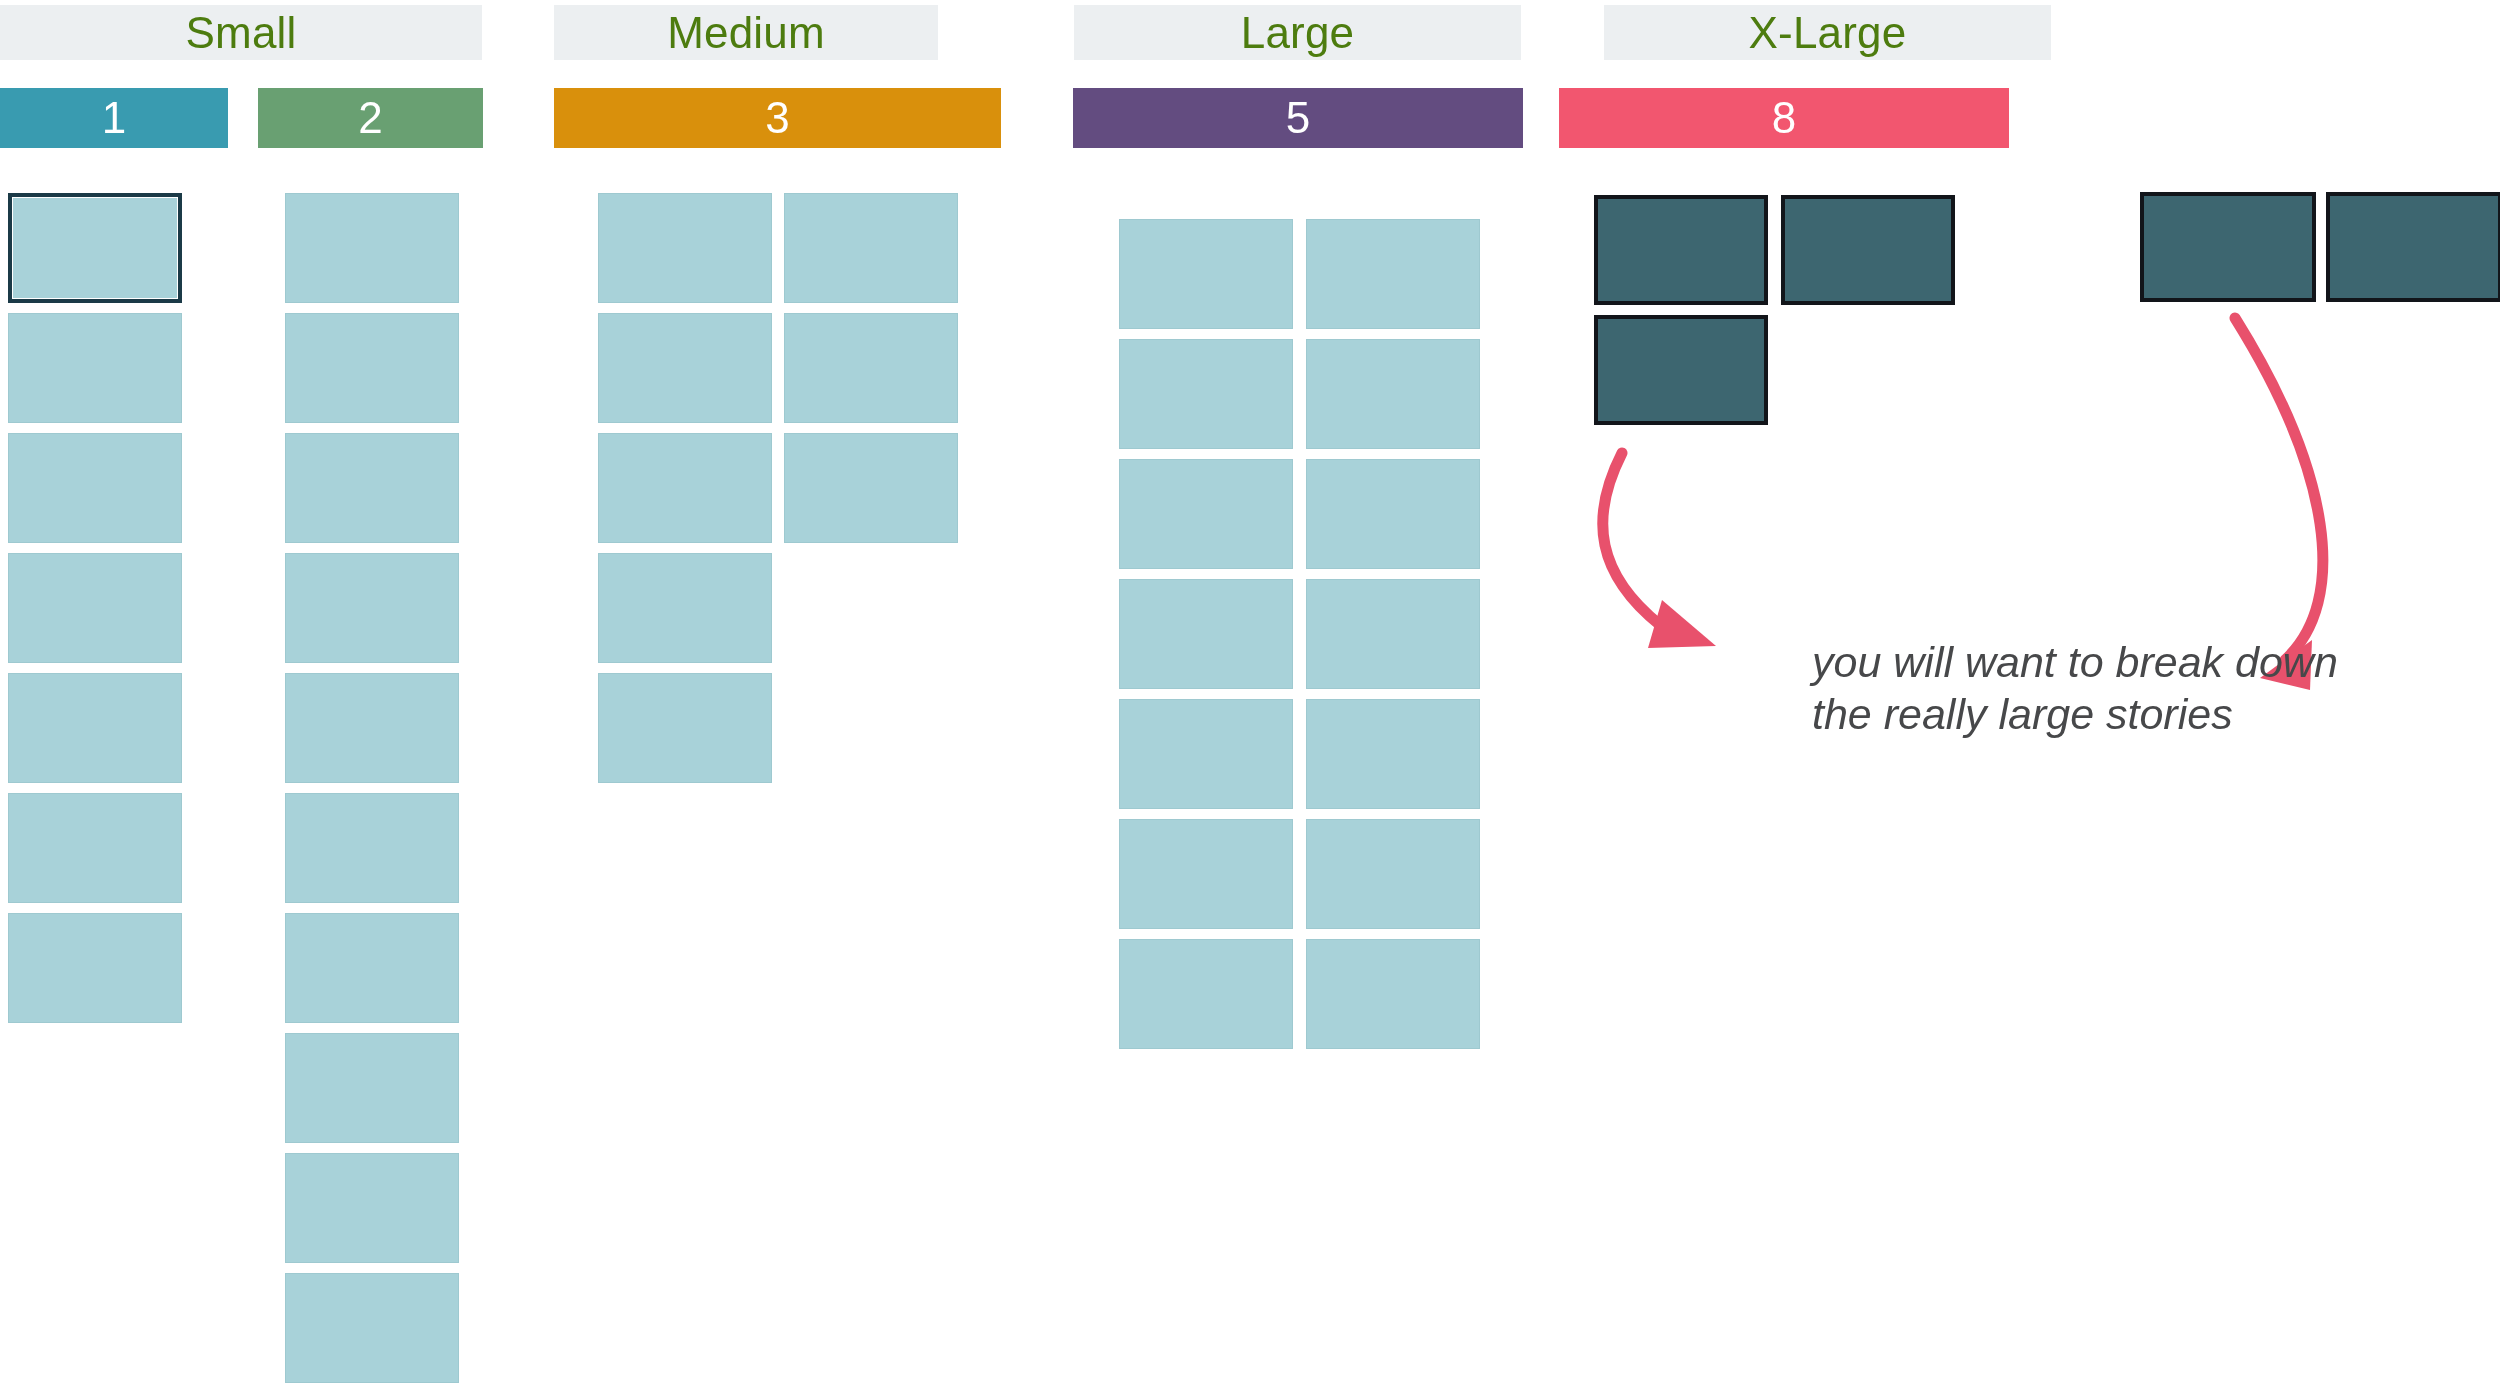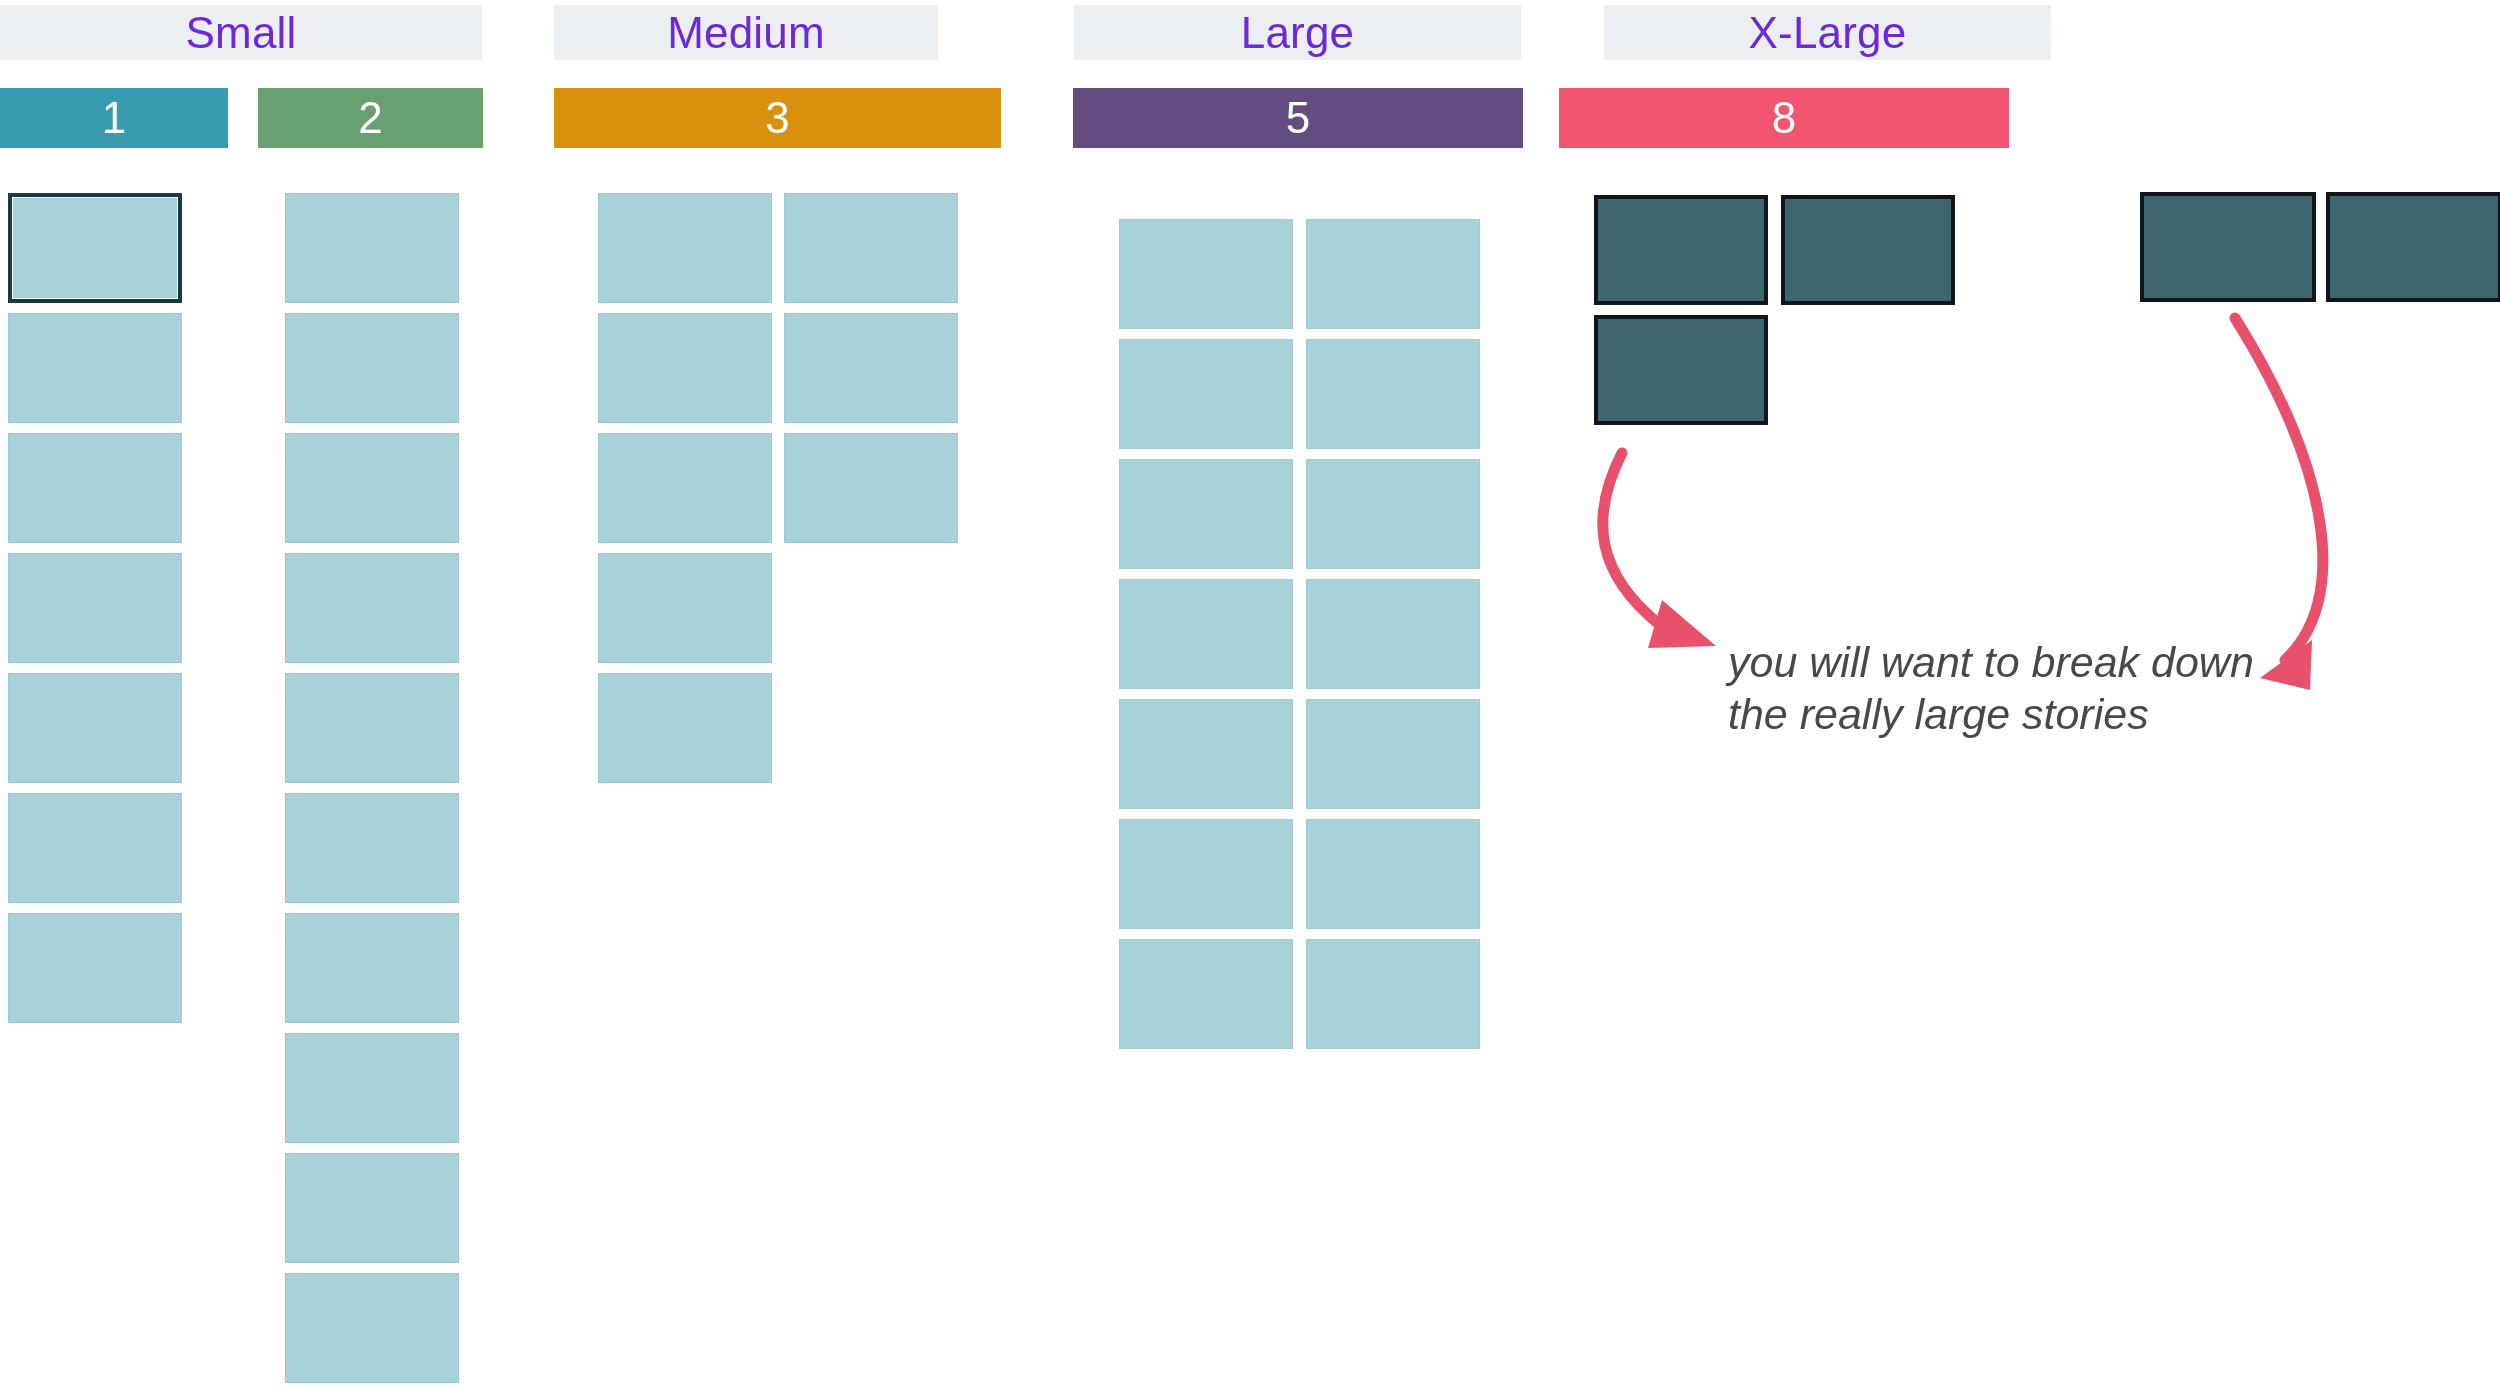--- a/index.html
+++ b/index.html
@@ -18,21 +18,21 @@
     background: #ffffff;
     overflow: hidden;
   }
   
   .col-header {
     position: absolute;
     background: #eceff1;
     display: flex;
     align-items: center;
     justify-content: center;
-    color: #6d28d9;
+    color: #4d7c0f;
     font-size: 44px;
     font-weight: 400;
     letter-spacing: 0.2px;
     line-height: 1;
   }
   
   .chip {
     position: absolute;
     display: flex;
     align-items: center;
@@ -150,15 +150,15 @@
       <g>
         <path d="M 1622 453 C 1588 520 1598 575 1660 625" fill="none" stroke="#e8516c" stroke-width="11" stroke-linecap="round"></path>
         <path d="M 1662 600 L 1716 646 L 1648 648 Z" fill="#e8516c"></path>
       </g>
       <g>
         <path d="M 2235 318 C 2330 470 2350 600 2285 660" fill="none" stroke="#e8516c" stroke-width="11" stroke-linecap="round"></path>
         <path d="M 2312 640 L 2260 678 L 2310 690 Z" fill="#e8516c"></path>
       </g>
     </svg>
 
-  <div class="note" id="note" style="left: 1728px; top: 636px; color: rgb(71, 72, 74);">you will want to break down the really large stories</div>
+  <div class="note" id="note" style="left: 1812px; top: 636px; color: rgb(71, 72, 74);">you will want to break down the really large stories</div>
 
 </div>
 
 </body></html>

